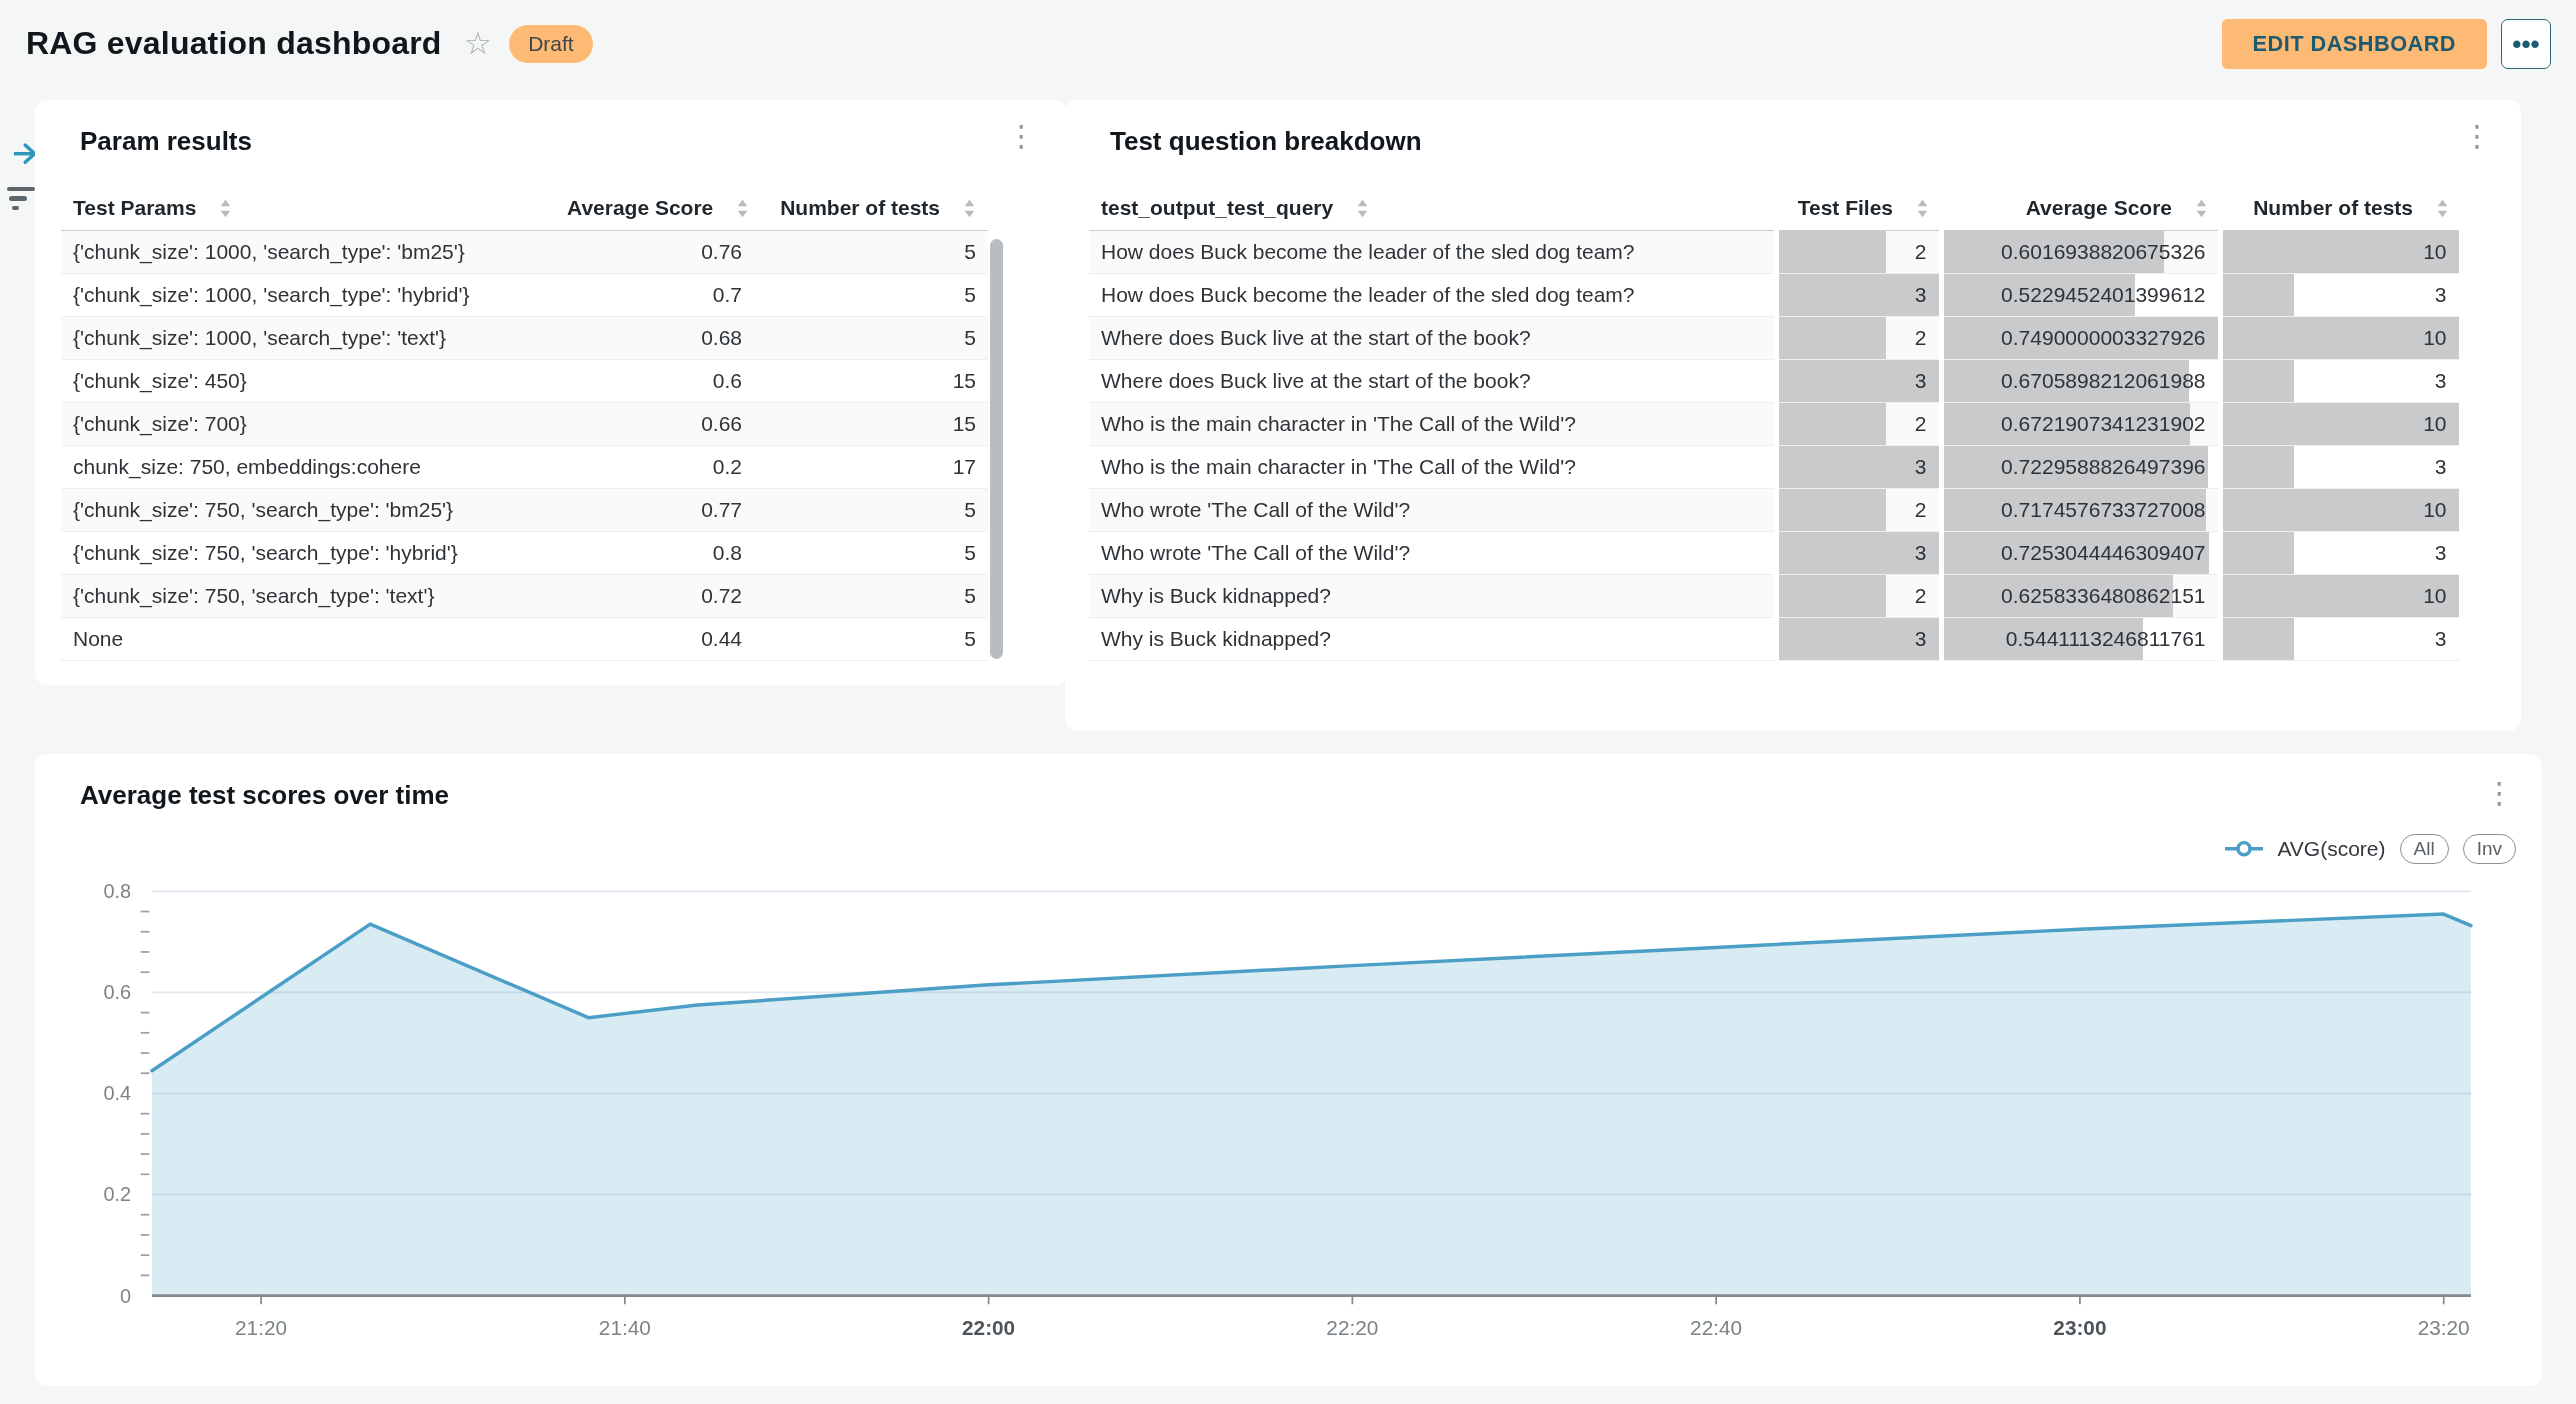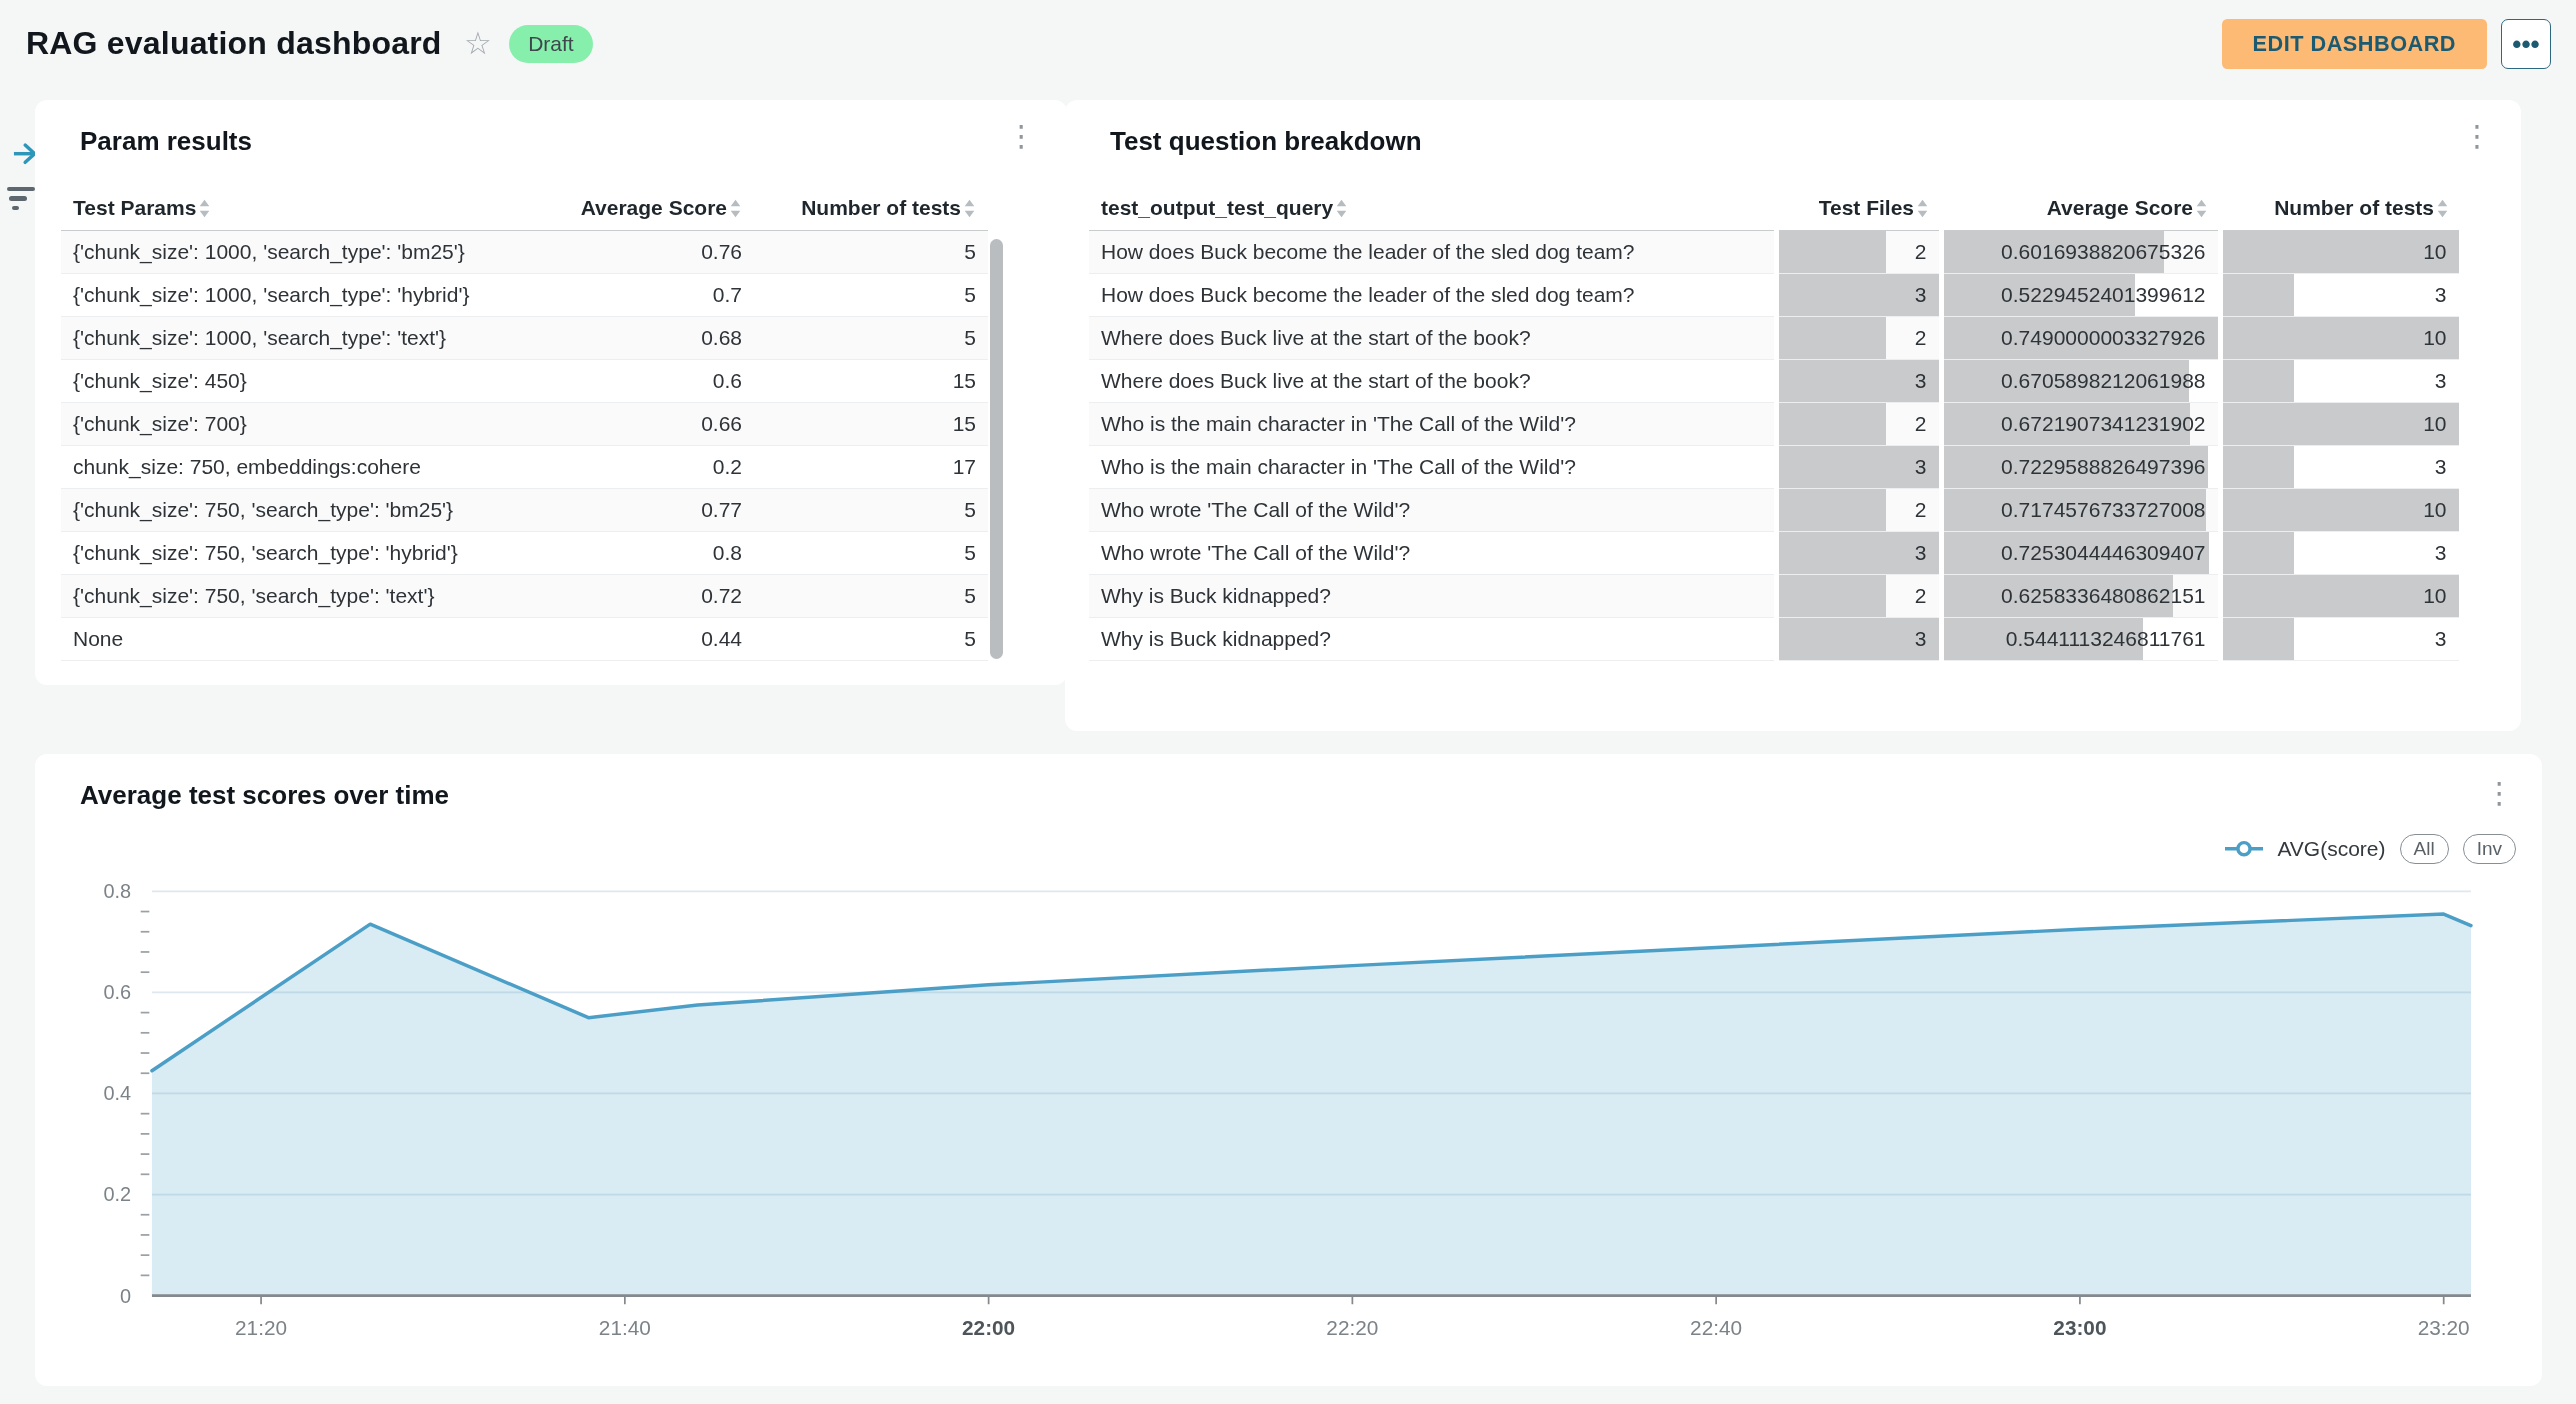--- a/index.html
+++ b/index.html
@@ -12,21 +12,21 @@
     overflow:hidden;
   }
   
   .topbar {
     position:absolute; left:0; top:0; width:2576px; height:87px;
     display:flex; align-items:center; padding-left:26px;
   }
   .page-title { font-size:32px; font-weight:700; color:#11171c; letter-spacing:0.2px; }
   .star { font-size:31px; color:#a4aab0; margin-left:22.5px; cursor:pointer; line-height:1; }
   .badge {
-    margin-left:17.3px; background:#86efac; color:#3f474c;
+    margin-left:17.3px; background:#fdba74; color:#3f474c;
     font-size:21px; padding:7px 19px; border-radius:19px;
   }
   .topbar-spacer { flex:1; }
   .edit-btn {
     border:none; cursor:pointer; border-radius:5.2px;
     font-family:inherit; font-size:21.7px; font-weight:700; letter-spacing:0.5px;
     height:50px; padding:0 31px; margin-right:14px;
   }
   .more-btn {
     width:50px; height:50px; border-radius:7px; background:#fff;
@@ -59,21 +59,21 @@
   table { border-collapse:collapse; table-layout:fixed; font-size:21px; }
   #card-params table   { position:absolute; left:26px; top:87px; width:927px; }
   #card-questions table{ position:absolute; left:24px; top:87px; width:1372px; }
   th { font-weight:700; color:#1f272d; height:43px; padding:0 12px; white-space:nowrap; cursor:pointer; }
   thead tr { border-bottom:1.7px solid #c9cccd; }
   td { height:43px; padding:0 12px; color:#2e3338; white-space:nowrap; overflow:hidden; }
   tbody tr { border-bottom:0.9px solid #eceeef; }
   tbody tr:nth-child(odd) td { background-color:#fafafa; }
   .t-left  { text-align:left; }
   .t-right { text-align:right; }
-  .th-inner { display:inline-flex; align-items:center; gap:2px; }
+  .th-inner { display:inline-flex; align-items:center; gap:23px; }
   .sort svg { display:block; }
   td.barcell {
     background-repeat:no-repeat; background-clip:padding-box;
     border-left:5.2px solid transparent; border-right:5.2px solid transparent;
   }
   .scroll-thumb {
     position:absolute; left:955px; top:139px; width:13px; height:420px;
     background:#b9bdc0; border-radius:7px; cursor:pointer;
   }
   

